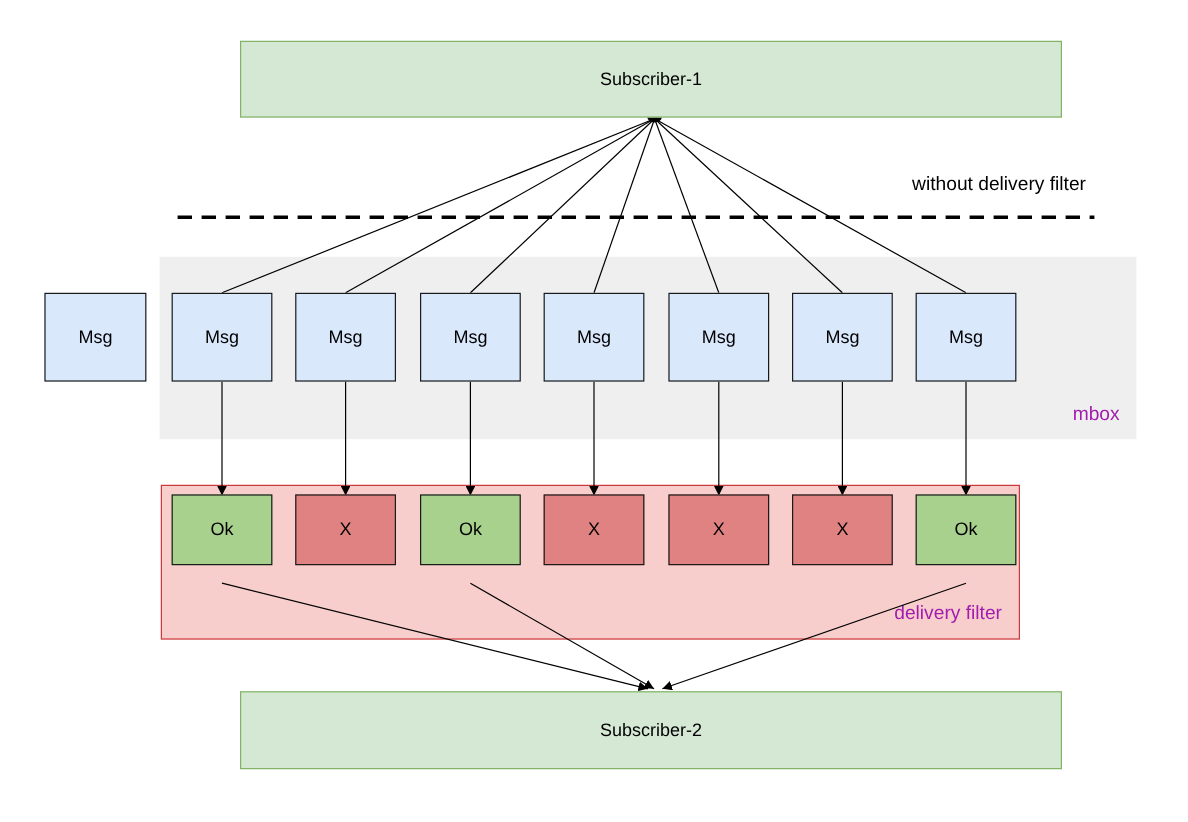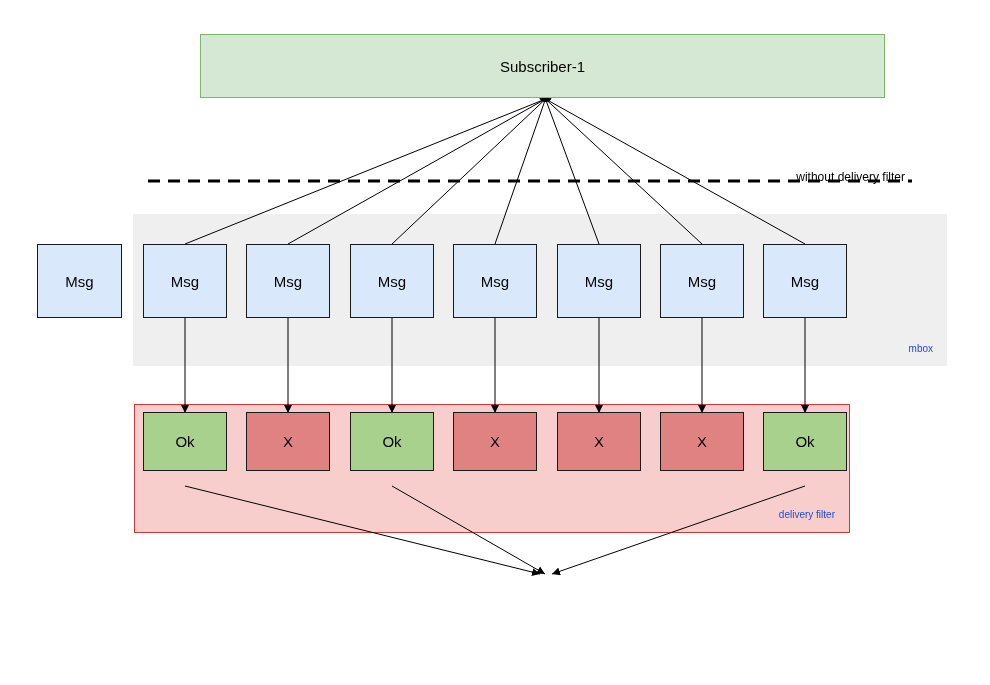--- a/index.html
+++ b/index.html
@@ -19,21 +19,21 @@
   }
   .filter-container{
     left:134px;top:404px;width:716px;height:129px;
     background:var(--filter-fill,#f8cecc);
     border:1px solid var(--filter-border,#cc3b3b);
     box-sizing:border-box;
     text-decoration:underline;
   }
   .container-label{
     position:absolute;right:14px;bottom:12px;
-    font-size:10px;line-height:1;color:#1d4ed8;
+    font-size:16px;line-height:1;color:#a21caf;
   }
   .node{
     position:absolute;z-index:3;
     display:flex;align-items:center;justify-content:center;
     box-sizing:border-box;
     font-size:15px;
   }
   .subscriber{
     left:200px;width:685px;height:64px;
     background:var(--subscriber-fill,#d5e8d4);
@@ -43,22 +43,22 @@
   .sub-bottom{top:576px;height:65px;}
   .box{
     top:244px;width:84px;height:74px;
     border:1px solid var(--box-border,#000);
   }
   .msg{background:var(--message-fill,#dae8fc);}
   .fbox{top:412px;width:84px;height:59px;border:1px solid var(--box-border,#000);}
   .pass{background:var(--ok-fill,#a9d18e);}
   .blocked{background:var(--blocked-fill,#e08282);}
   .divider-label{
-    position:absolute;top:171px;right:85px;z-index:3;
-    font-size:12px;line-height:1.1;
+    position:absolute;top:145px;right:85px;z-index:3;
+    font-size:16px;line-height:1.1;
   }
   .diag-line{stroke:var(--line-color,#000);stroke-width:1;fill:none;}
   .dashed{stroke:var(--line-color,#000);stroke-width:3;stroke-dasharray:12 8;fill:none;}
 </style>
 </head>
 <body>
 
 <div class="canvas">
 
   <div class="container mbox-container">
@@ -104,20 +104,21 @@
       <line class="diag-line" marker-end="url(#arrow)" x1="185" y1="486" x2="540" y2="574"></line>
       <line class="diag-line" marker-end="url(#arrow)" x1="392" y1="486" x2="545" y2="574"></line>
       <line class="diag-line" marker-end="url(#arrow)" x1="805" y1="486" x2="552" y2="574"></line>
     </g>
   </svg>
 
   <div class="divider-label">without delivery filter</div>
 
   <div class="node subscriber sub-top">Subscriber-1</div>
 
+  <div class="node subscriber sub-bottom">Subscriber-2</div>
 
   <div class="node box msg" style="left:37px;width:85px;">Msg</div>
 
   <div class="node box msg" style="left:143px;">Msg</div>
   <div class="node box msg" style="left:246px;">Msg</div>
   <div class="node box msg" style="left:350px;">Msg</div>
   <div class="node box msg" style="left:453px;">Msg</div>
   <div class="node box msg" style="left:557px;">Msg</div>
   <div class="node box msg" style="left:660px;">Msg</div>
   <div class="node box msg" style="left:763px;">Msg</div>

